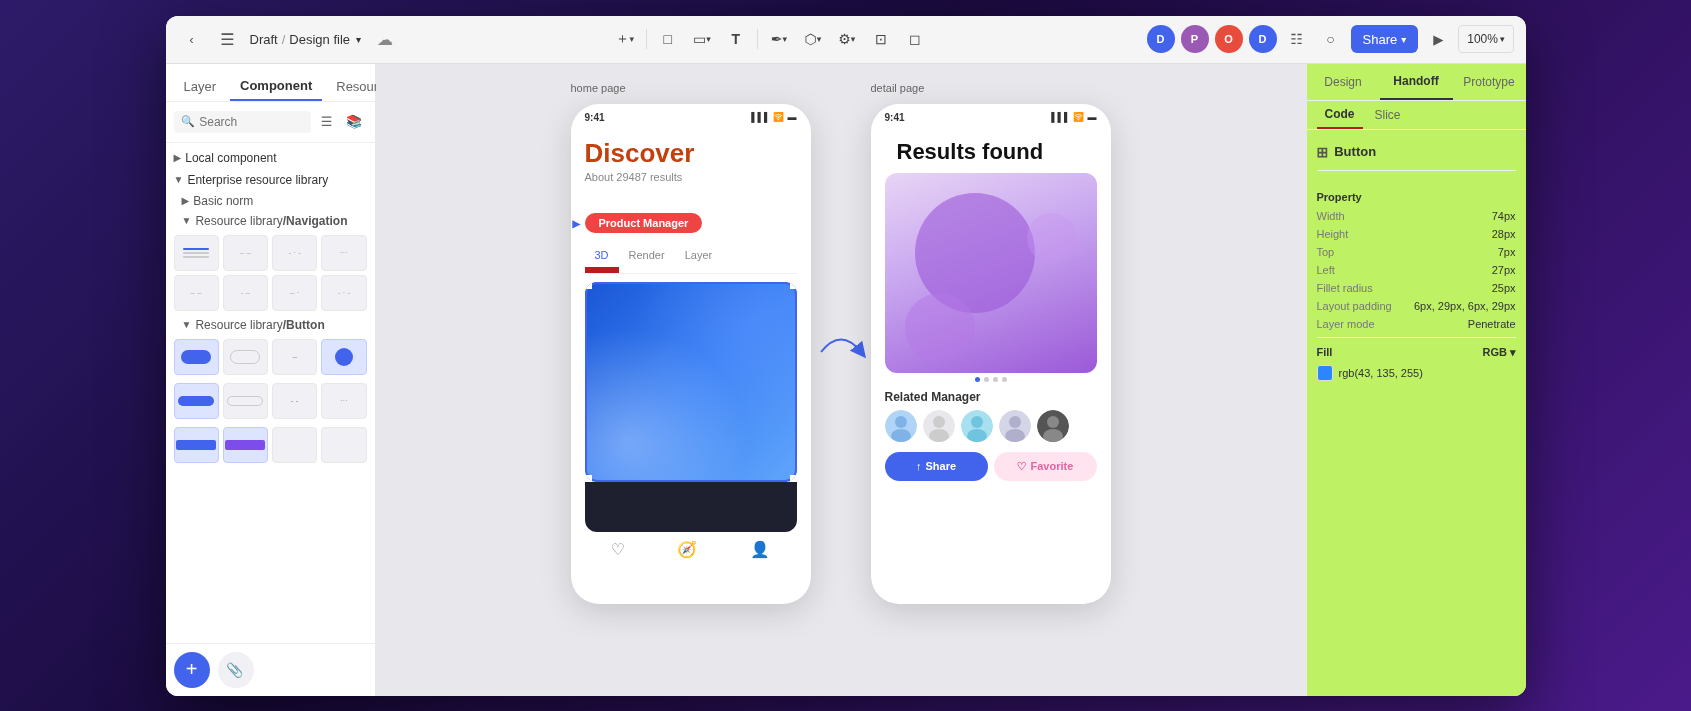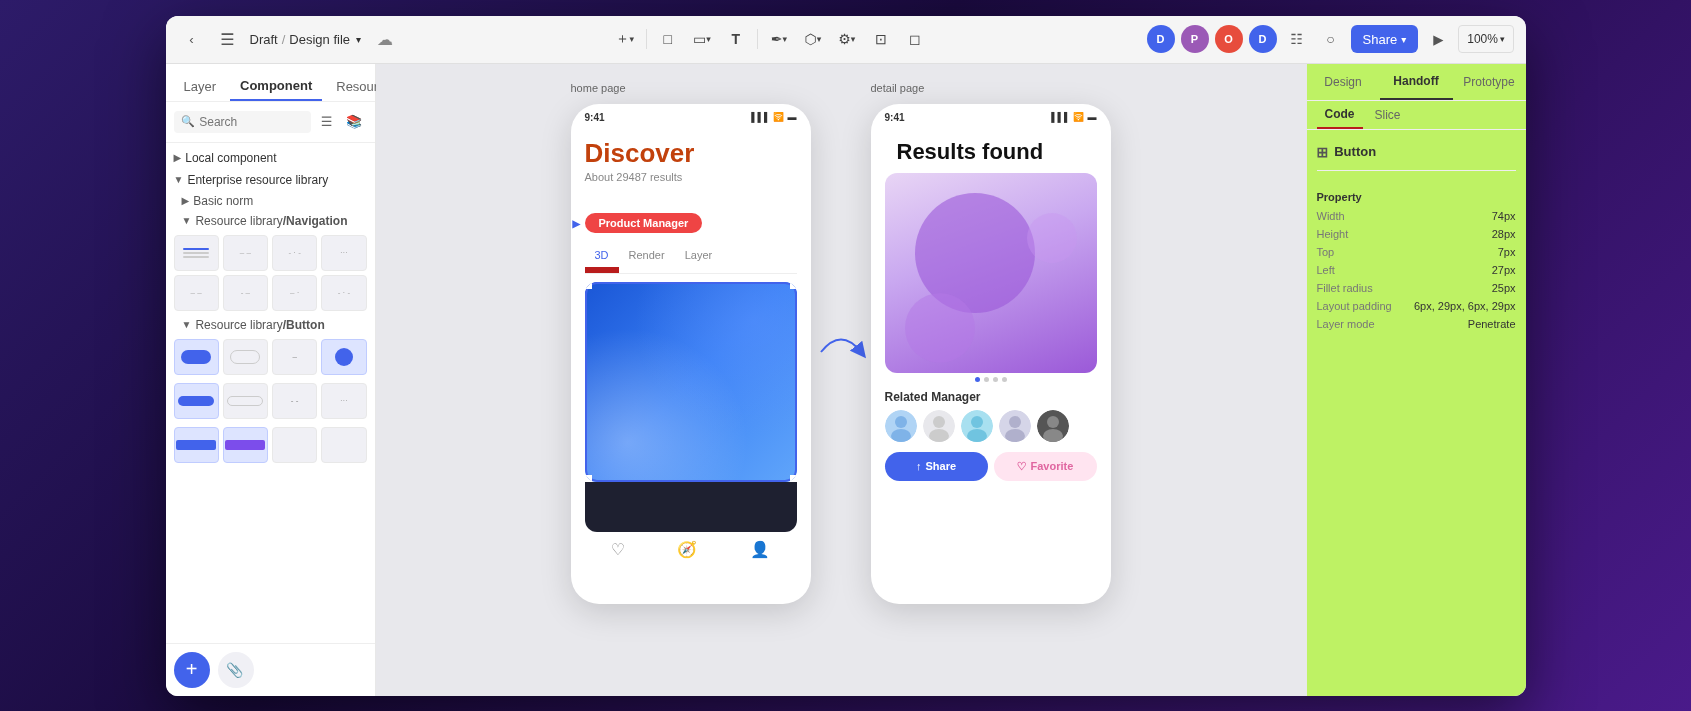--- a/index.html
+++ b/index.html
@@ -842,16 +842,28 @@
         </div>
         <div class="prop-row">
           <span class="prop-label">Layout padding</span>
           <span class="prop-value">6px, 29px, 6px, 29px</span>
         </div>
         <div class="prop-row">
           <span class="prop-label">Layer mode</span>
           <span class="prop-value">Penetrate</span>
         </div>
 
+        <div class="fill-section">
+          <div class="fill-header">
+            <span>Fill</span>
+            <span class="fill-mode">
+              RGB <span>▾</span>
+            </span>
+          </div>
+          <div class="fill-color-row">
+            <div class="color-swatch" style="background:#2b87ff;"></div>
+            <span class="color-value">rgb(43, 135, 255)</span>
+          </div>
+        </div>
       </div>
     </div>
   </div>
 </div>
 
 </body></html>

